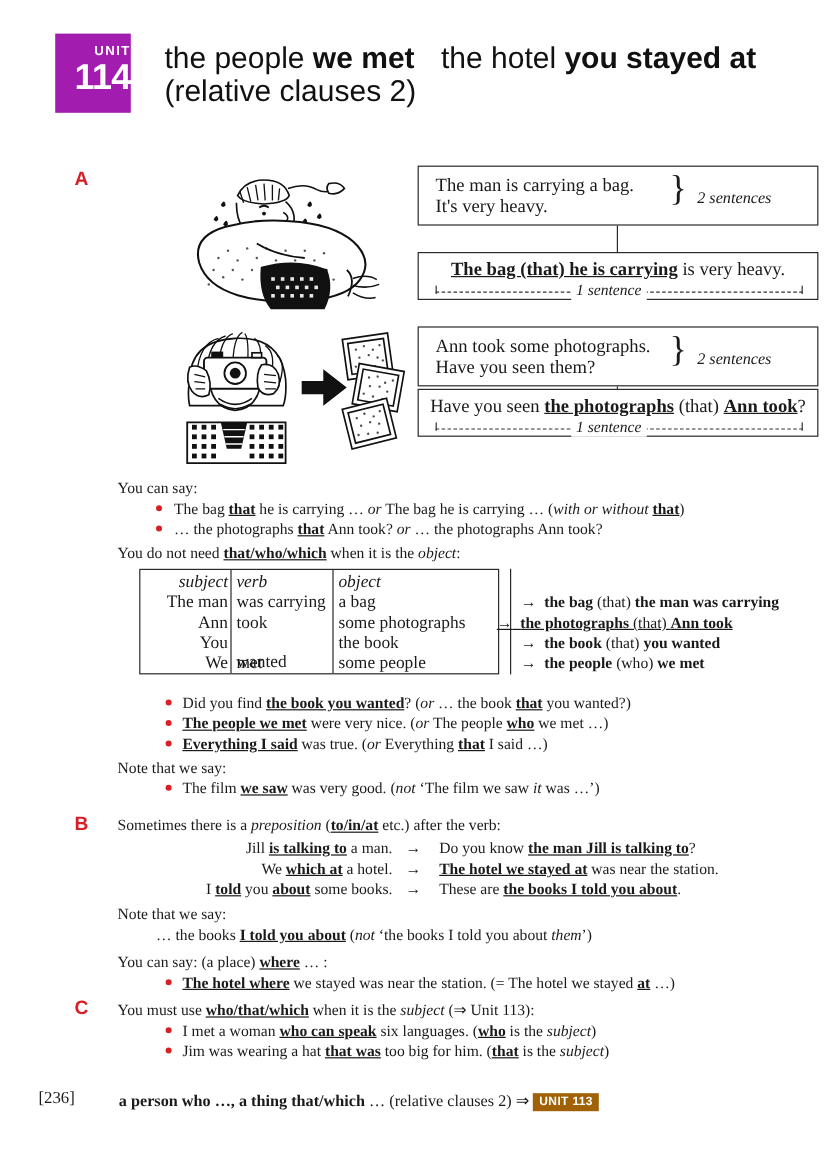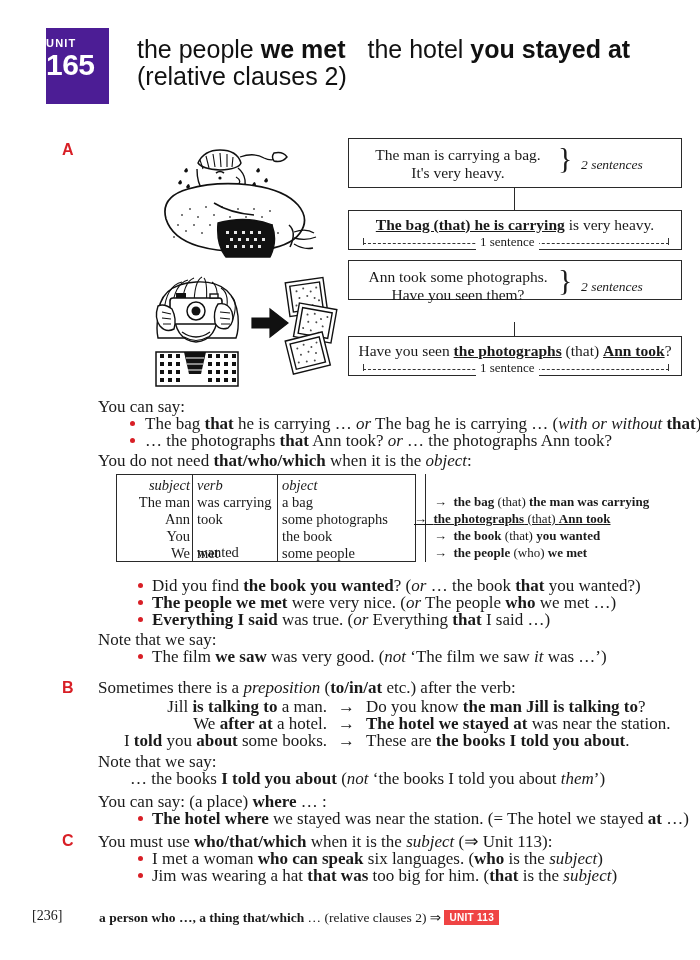--- a/index.html
+++ b/index.html
@@ -8,22 +8,22 @@
     background:#ffffff;
     font-family:"Liberation Serif",serif;
     color:#1a1a1a;
     position:relative;
     overflow:hidden;
   }
   .page{position:relative;width:700px;height:960px;}
 
   
   .unit-badge{
-    position:absolute;left:46px;top:28px;width:63px;height:76px;
-    background:#4c1d95;color:#fff;text-align:left;
+    position:absolute;left:46px;top:28px;width:63px;height:66px;
+    background:#a21caf;color:#fff;text-align:right;
     font-family:"Liberation Sans",sans-serif;
   }
   .unit-badge .u-word{
     font-size:11px;font-weight:bold;letter-spacing:1.2px;
     margin-top:9px;line-height:12px;
   }
   .unit-badge .u-num{
     font-size:30px;font-weight:bold;line-height:30px;margin-top:1px;
     letter-spacing:-0.5px;
   }
@@ -49,21 +49,21 @@
 
   
   .box{
     position:absolute;border:1px solid #2a2a2a;background:#fff;
     box-sizing:border-box;
   }
   .box-two{
     font-size:15.5px;line-height:18px;
   }
   .two-left{
-    position:absolute;text-align:center;
+    position:absolute;text-align:left;
   }
   .brace{
     position:absolute;font-size:30px;line-height:30px;
     font-family:"Liberation Serif",serif;
   }
   .lbl-sent{
     position:absolute;font-style:italic;font-size:13.5px;
   }
   .box-one{font-size:15.5px;}
   .one-text{
@@ -72,28 +72,28 @@
   .one-text b{font-weight:bold;text-decoration:underline;}
   .dashline{position:absolute;height:11px;}
   .dashline .seg{
     position:absolute;top:5px;height:0;
     border-top:1px dashed #333;
   }
   .dashline .tickL,.dashline .tickR{
     position:absolute;top:0px;width:0;height:7px;border-left:1px solid #333;
   }
   .dashline .cap{
-    position:absolute;top:-4px;font-size:13px;
+    position:absolute;top:-4px;font-style:italic;font-size:13px;
     background:#fff;padding:0 4px;white-space:nowrap;
   }
   .connector{position:absolute;border-left:1px solid #2a2a2a;}
 
   
-  .txt{position:absolute;font-size:17px;line-height:17px;white-space:nowrap;}
-  .txt b{font-weight:bold;}
+  .txt{position:absolute;font-size:13px;line-height:17px;white-space:nowrap;}
+  .txt b{font-weight:bold;text-decoration:underline;}
   .txt i{font-style:italic;}
   .bullet{
     position:absolute;width:5px;height:5px;border-radius:50%;
     background:#d81f26;
   }
 
   
   .gtable{position:absolute;left:116px;top:474px;width:300px;height:88px;
     border:1px solid #2a2a2a;box-sizing:border-box;}
   .gcol-div{position:absolute;top:0;bottom:0;border-left:1px solid #2a2a2a;}
@@ -102,34 +102,34 @@
   .right-div{position:absolute;left:425px;top:474px;height:88px;
     border-left:1px solid #2a2a2a;}
   .grow-out{position:absolute;font-size:13px;line-height:16.5px;white-space:nowrap;}
   .grow-out b{font-weight:bold;}
 
   
   .pg-num{position:absolute;left:32px;top:908px;font-size:14px;}
   .foot{position:absolute;left:99px;top:909px;font-size:13.5px;white-space:nowrap;}
   .foot b{font-weight:bold;}
   .foot-badge{
-    display:inline-block;background:#ef4444;color:#fff;
+    display:inline-block;background:#a16207;color:#fff;
     font-family:"Liberation Sans",sans-serif;font-weight:bold;
     font-size:10px;padding:2px 5px 2px 5px;letter-spacing:0.3px;
     vertical-align:1px;
   }
 </style>
 </head>
 <body>
 
 <div class="page">
 
   <div class="unit-badge">
     <div class="u-word">UNIT</div>
-    <div class="u-num">165</div>
+    <div class="u-num">114</div>
   </div>
 
   <div class="title-block">
     <div class="t-row1">
       <span>the people </span><b>we met</b><span class="gap"></span><span>the hotel </span><b>you stayed at</b>
     </div>
     <div class="t-row2"><span>(relative clauses 2)</span></div>
   </div>
 
   <div class="sec-letter" style="top:141px">A</div>
@@ -356,31 +356,31 @@
       <b>The bag (that) he is carrying</b><span> is very heavy.</span>
     </div>
     <div class="dashline" style="left:14px;top:27px;width:306px;">
       <div class="tickL" style="left:0;"></div>
       <div class="seg" style="left:0;width:306px;"></div>
       <div class="tickR" style="left:305px;"></div>
       <div class="cap" style="left:113px;">1 sentence</div>
     </div>
   </div>
 
-  <div class="box box-two" style="left:348px;top:260px;width:334px;height:40px;">
+  <div class="box box-two" style="left:348px;top:272px;width:334px;height:50px;">
     <div class="two-left" style="left:14px;top:7px;width:190px;">
       <div>Ann took some photographs.</div>
       <div>Have you seen them?</div>
     </div>
     <div class="brace" style="left:209px;top:4px;">}</div>
     <div class="lbl-sent" style="left:232px;top:17px;">2 sentences</div>
   </div>
   <div class="connector" style="left:514px;top:322px;height:14px;"></div>
 
-  <div class="box box-one" style="left:348px;top:336px;width:334px;height:40px;">
+  <div class="box box-one" style="left:348px;top:324px;width:334px;height:40px;">
     <div class="one-text" style="top:5px;">
       <span>Have you seen </span><b>the photographs</b><span> (that) </span><b>Ann took</b><span>?</span>
     </div>
     <div class="dashline" style="left:14px;top:27px;width:306px;">
       <div class="tickL" style="left:0;"></div>
       <div class="seg" style="left:0;width:306px;"></div>
       <div class="tickR" style="left:305px;"></div>
       <div class="cap" style="left:113px;">1 sentence</div>
     </div>
   </div>
@@ -467,21 +467,21 @@
 
   <div class="txt" style="left:112px;top:698px;width:215px;text-align:right;">
     <span>Jill </span><b>is talking to</b><span> a man.</span>
   </div>
   <div class="txt" style="left:338px;top:698px;">→</div>
   <div class="txt" style="left:366px;top:698px;">
     <span>Do you know </span><b>the man Jill is talking to</b><span>?</span>
   </div>
 
   <div class="txt" style="left:112px;top:715px;width:215px;text-align:right;">
-    <span>We </span><b>after at</b><span> a hotel.</span>
+    <span>We </span><b>which at</b><span> a hotel.</span>
   </div>
   <div class="txt" style="left:338px;top:715px;">→</div>
   <div class="txt" style="left:366px;top:715px;">
     <b>The hotel we stayed at</b><span> was near the station.</span>
   </div>
 
   <div class="txt" style="left:112px;top:732px;width:215px;text-align:right;">
     <span>I </span><b>told</b><span> you </span><b>about</b><span> some books.</span>
   </div>
   <div class="txt" style="left:338px;top:732px;">→</div>

